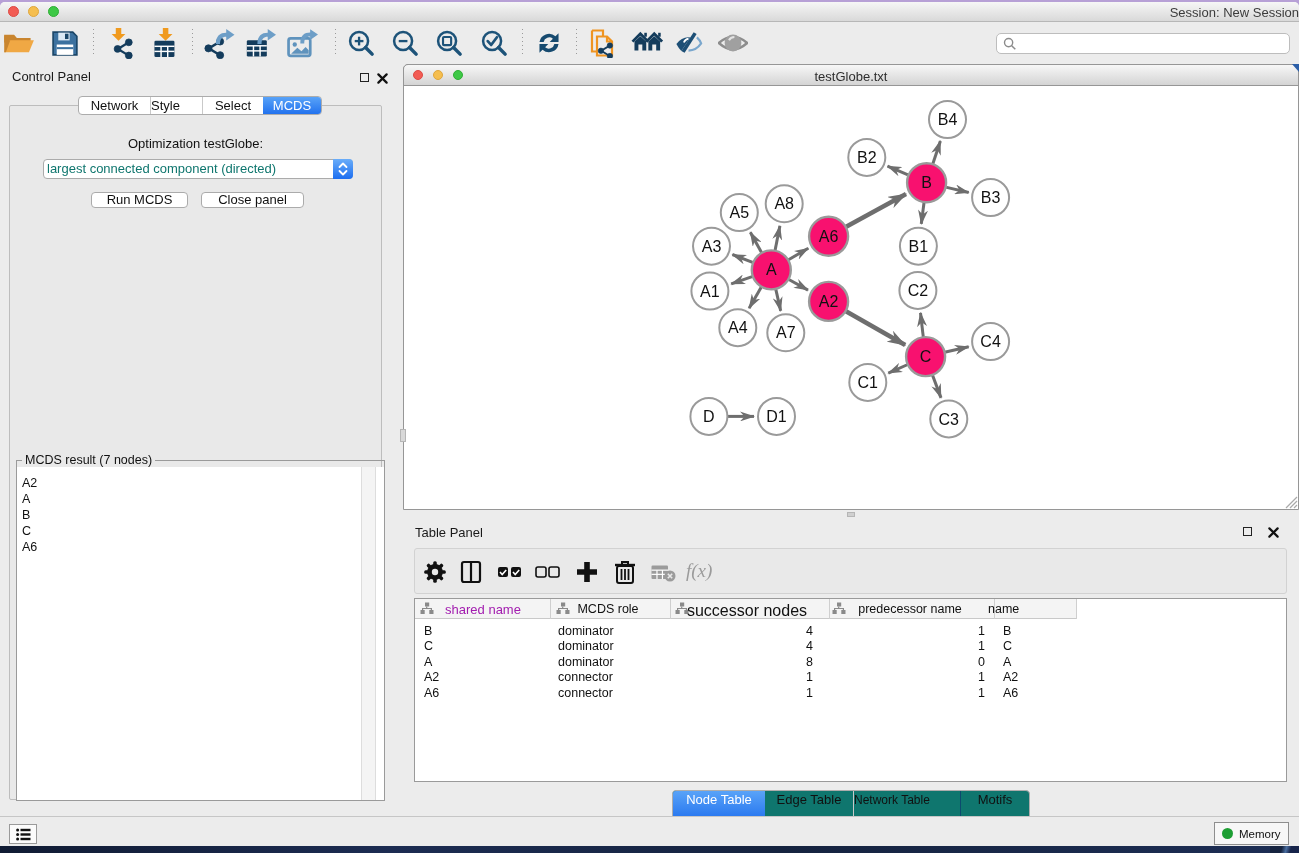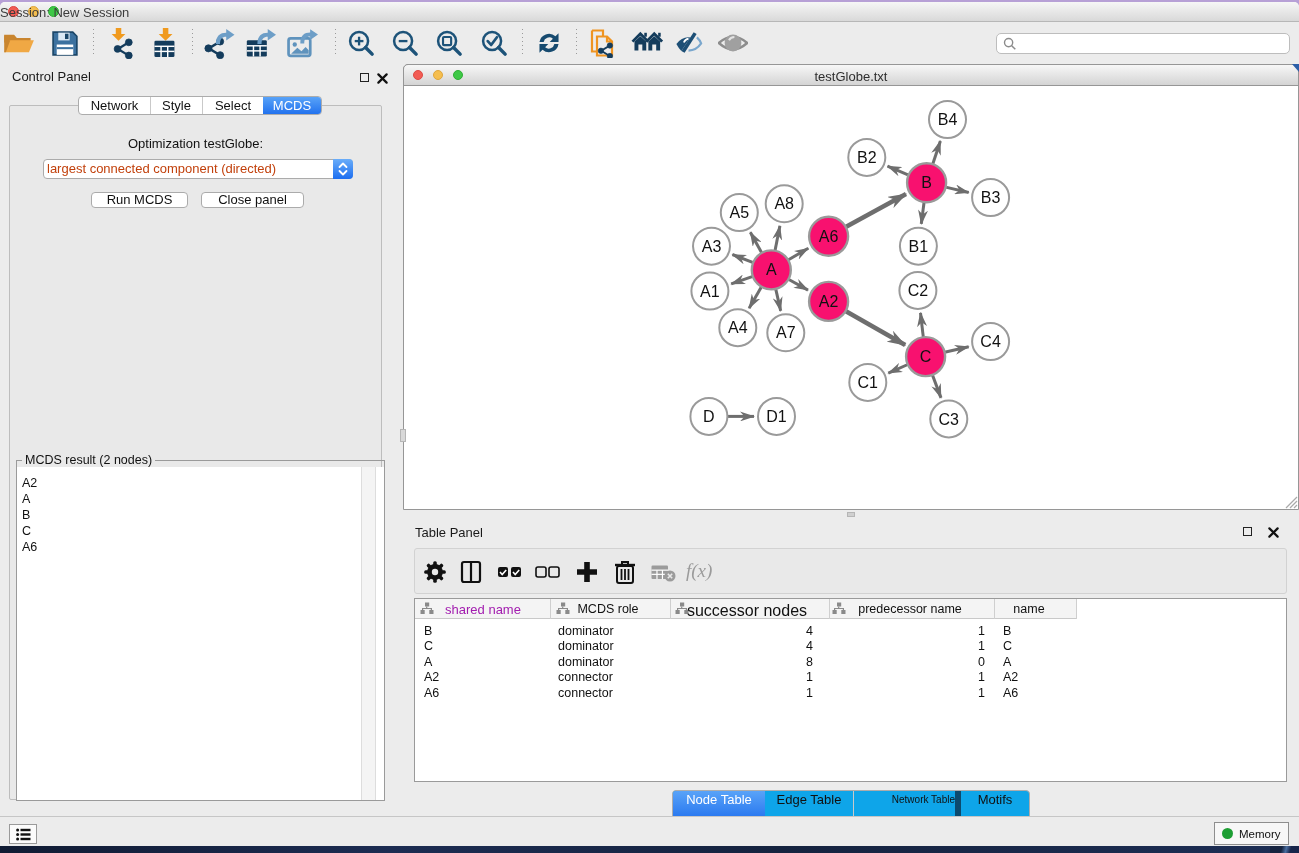--- a/index.html
+++ b/index.html
@@ -8,21 +8,21 @@
 <div class="abs" style="left:0;top:0;width:1299px;height:8px;background:#b7a0d6"></div>
 <div class="abs" style="left:0;top:846px;width:1299px;height:7px;background:linear-gradient(90deg,#101b33,#1c2c52 30%,#15233f 60%,#1d2e55)"></div>
 <div class="abs" style="left:1270px;top:846px;width:29px;height:7px;background:linear-gradient(105deg,#15233f 40%,#4a6ea0 55%,#16244a 70%)"></div>
 
 <div class="abs" style="left:0;top:2px;width:1299px;height:844px;background:#ececec;border-radius:5px 5px 0 0"></div>
 
 <div class="abs" style="left:0;top:2px;width:1299px;height:20px;background:linear-gradient(#f6f6f6,#d9d9d9);border-bottom:1px solid #b7b7b7;border-radius:5px 5px 0 0"></div>
 <div class="abs" style="left:7.5px;top:5.5px;width:11px;height:11px;border-radius:50%;background:#f25c54;border:1px solid #dd4a44"></div>
 <div class="abs" style="left:27.5px;top:5.5px;width:11px;height:11px;border-radius:50%;background:#f5be4f;border:1px solid #dfa63c"></div>
 <div class="abs" style="left:47.5px;top:5.5px;width:11px;height:11px;border-radius:50%;background:#3ec846;border:1px solid #2fae35"></div>
-<div class="abs" style="left:0;top:5px;width:1299px;text-align:left;font-size:13px;color:#3c3c3c">Session: New Session</div>
+<div class="abs" style="left:0;top:5px;width:1299px;text-align:right;font-size:13px;color:#3c3c3c">Session: New Session</div>
 
 <div class="abs" id="toolbar" style="left:0;top:22px;width:1299px;height:40px;background:#ececec"></div>
 <svg style="position:absolute;left:1.5px;top:26.5px" width="33" height="33" viewBox="0 0 30 30">
     <path d="M2 7 h9 l2.5 3 H26 v4 H2 z" fill="#c9852f"></path>
     <path d="M2 23 L6.5 12 H29 L24.5 23 Z" fill="#f0a844"></path>
     <path d="M2 7 v16 h1.5 l4-11 h-3 z" fill="#c9852f"></path>
   </svg>
 <svg style="position:absolute;left:49.5px;top:27.5px" width="31" height="31" viewBox="0 0 30 30">
     <path d="M3 4 h19 l4 4 v18 h-23 z" fill="#3c719f" stroke="#1b4668" stroke-width="1.6"></path>
     <rect x="8" y="4.5" width="11" height="7.5" fill="#dce9f4"></rect>
@@ -160,40 +160,40 @@
 <div class="abs" style="left:12px;top:69px;font-size:13px;color:#1a1a1a">Control Panel</div>
 <div class="abs" style="left:360px;top:73px;width:9px;height:9px;border:1.6px solid #222"></div>
 <svg class="abs" style="left:377px;top:73px" width="11" height="11" viewBox="0 0 12 12">
     <path d="M1.5 1.5 L10.5 10.5 M10.5 1.5 L1.5 10.5" stroke="#111" stroke-width="2.4" stroke-linecap="round"></path>
   </svg>
 
 <div class="abs" style="left:9px;top:105px;width:373px;height:695px;background:#e9e9e9;border:1px solid #bdbdbd;border-radius:2px"></div>
 
 <div class="abs" style="left:78px;top:96px;width:244px;height:19px;display:flex;border:1px solid #acacac;border-radius:4px;overflow:hidden;background:#fff">
  <div style="flex:0 0 72px;text-align:center;font-size:13px;line-height:17px;color:#111;border-right:1px solid #c9c9c9">Network</div>
- <div style="flex:0 0 52px;text-align:center;font-size:13px;line-height:17px;color:#111;border-right:1px solid #c9c9c9">Style</div>
+ <div style="flex:0 0 52px;font-size:13px;line-height:17px;color:#111;border-right:1px solid #c9c9c9">Style</div>
  <div style="flex:0 0 60px;text-align:center;font-size:13px;line-height:17px;color:#111">Select</div>
  <div style="flex:1;text-align:center;font-size:13px;line-height:17px;color:#fff;background:linear-gradient(#59a3f8,#2272ee)">MCDS</div>
 </div>
 
 <div class="abs" style="left:9px;top:136px;width:373px;text-align:center;font-size:13px;color:#111">Optimization testGlobe:</div>
 
 <div class="abs" style="left:43px;top:159px;width:310px;height:20px;background:#fff;border:1px solid #ababab;border-radius:4px"></div>
-<div class="abs" style="left:47px;top:161px;font-size:13px;color:#c2410c">largest connected component (directed)</div>
+<div class="abs" style="left:47px;top:161px;font-size:13px;color:#0f766e">largest connected component (directed)</div>
 <div class="abs" style="left:333px;top:159px;width:20px;height:20px;background:linear-gradient(#6aadf9,#1c6ef0);border-radius:0 4px 4px 0"></div>
 <svg class="abs" style="left:337px;top:162px" width="12" height="14" viewBox="0 0 12 14">
     <path d="M2.5 5 L6 1.5 L9.5 5" fill="none" stroke="#fff" stroke-width="1.8" stroke-linecap="round" stroke-linejoin="round"></path>
     <path d="M2.5 9 L6 12.5 L9.5 9" fill="none" stroke="#fff" stroke-width="1.8" stroke-linecap="round" stroke-linejoin="round"></path>
   </svg>
 
 <div class="abs" style="left:91px;top:192px;width:97px;height:16px;background:#fff;border:1px solid #ababab;border-radius:4px;text-align:center;font-size:13px;line-height:14px;color:#111">Run MCDS</div>
 <div class="abs" style="left:201px;top:192px;width:103px;height:16px;background:#fff;border:1px solid #ababab;border-radius:4px;text-align:center;font-size:13px;line-height:14px;color:#111">Close panel</div>
 
 <div class="abs" style="left:16px;top:460px;width:369px;height:341px;border:1px solid #9a9a9a"></div>
-<div class="abs" style="left:22px;top:453px;background:#e9e9e9;padding:0 3px;font-size:12.5px;color:#111">MCDS result (2 nodes)</div>
+<div class="abs" style="left:22px;top:453px;background:#e9e9e9;padding:0 3px;font-size:12.5px;color:#111">MCDS result (7 nodes)</div>
 <div class="abs" style="left:17px;top:467px;width:367px;height:333px;background:#fff"></div>
 <div class="abs" style="left:361px;top:467px;width:15px;height:333px;background:#f4f4f4;border-left:1px solid #ddd;border-right:1px solid #ddd"></div>
 <div class="abs" style="left:22px;top:474.5px;font-size:12.5px;line-height:16.1px;color:#111">A2<br>A<br>B<br>C<br>A6</div>
 
 <div class="abs" style="left:403px;top:64px;width:896px;height:446px;background:#fff;border:1px solid #969696;border-radius:5px 5px 0 0"></div>
 <div class="abs" style="left:403px;top:64px;width:896px;height:22px;background:linear-gradient(#f7f7f7,#d4d4d4);border:1px solid #969696;border-radius:5px 5px 0 0"></div>
 <div class="abs" style="left:412.5px;top:69.5px;width:10.5px;height:10.5px;border-radius:50%;background:#f25c54;border:1px solid #dd4a44"></div>
 <div class="abs" style="left:432.5px;top:69.5px;width:10.5px;height:10.5px;border-radius:50%;background:#f5be4f;border:1px solid #dfa63c"></div>
 <div class="abs" style="left:452.5px;top:69.5px;width:10.5px;height:10.5px;border-radius:50%;background:#3ec846;border:1px solid #2fae35"></div>
 <div class="abs" style="left:403px;top:69px;width:896px;text-align:center;font-size:13px;color:#2e2e2e">testGlobe.txt</div>
@@ -380,32 +380,32 @@
       <rect x="5" y="0.5" width="4.2" height="4"></rect>
       <rect x="0.5" y="8" width="4.2" height="4"></rect>
       <rect x="9.3" y="8" width="4.2" height="4"></rect>
       <path d="M6.7 4.5 v2 M2.6 8 v-1.5 h8.8 V8" stroke="#8a8a8a" fill="none" stroke-width="1.2"></path>
     </g>
   </svg>
 <div class="abs" style="left:428px;top:602px;width:110px;text-align:center;font-size:13px;color:#a21caf">shared name</div>
 <div class="abs" style="left:561px;top:602px;width:94px;text-align:center;font-size:12.5px;color:#111">MCDS role</div>
 <div class="abs" style="left:680px;top:602px;width:134px;text-align:center;font-size:16px;color:#111">successor nodes</div>
 <div class="abs" style="left:838px;top:602px;width:144px;text-align:center;font-size:12.5px;color:#111">predecessor name</div>
-<div class="abs" style="left:988px;top:602px;width:82px;text-align:center;font-size:12.5px;color:#111">name</div>
+<div class="abs" style="left:988px;top:602px;width:82px;text-align:left;font-size:12.5px;color:#111">name</div>
 
 <div class="abs" style="left:424px;top:623.5px;font-size:12.5px;line-height:15.5px;color:#111">B<br>C<br>A<br>A2<br>A6</div>
 <div class="abs" style="left:558px;top:623.5px;font-size:12.5px;line-height:15.5px;color:#111">dominator<br>dominator<br>dominator<br>connector<br>connector</div>
 <div class="abs" style="left:700px;top:623.5px;width:113px;text-align:right;font-size:12.5px;line-height:15.5px;color:#111">4<br>4<br>8<br>1<br>1</div>
 <div class="abs" style="left:870px;top:623.5px;width:115px;text-align:right;font-size:12.5px;line-height:15.5px;color:#111">1<br>1<br>0<br>1<br>1</div>
 <div class="abs" style="left:1003px;top:623.5px;font-size:12.5px;line-height:15.5px;color:#111">B<br>C<br>A<br>A2<br>A6</div>
 
-<div class="abs" style="left:672px;top:790px;width:358px;height:32px;display:flex;border:1px solid #acacac;border-radius:4px;overflow:hidden;background:#0ea5e9">
+<div class="abs" style="left:672px;top:790px;width:358px;height:32px;display:flex;border:1px solid #acacac;border-radius:4px;overflow:hidden;background:#0f766e">
  <div style="flex:0 0 92px;text-align:center;font-size:13px;line-height:18px;color:#fff;background:linear-gradient(#59a3f8,#2272ee)">Node Table</div>
  <div style="flex:0 0 89px;text-align:center;font-size:13px;line-height:18px;color:#111;border-right:1px solid #c9c9c9">Edge Table</div>
- <div style="flex:0 0 107px;text-align:right;font-size:10px;line-height:18px;color:#111;border-right:6px solid #0c4a6e">Network Table</div>
+ <div style="flex:0 0 107px;text-align:left;font-size:12px;line-height:18px;color:#111;border-right:1px solid #0c4a6e">Network Table</div>
  <div style="flex:1;text-align:center;font-size:13px;line-height:18px;color:#111">Motifs</div>
 </div>
 
 <div class="abs" style="left:0;top:816px;width:1299px;height:30px;background:#ececec;border-top:1px solid #c6c6c6"></div>
 <div class="abs" style="left:9px;top:824px;width:28px;height:20px;background:#fbfbfb;border:1px solid #9a9a9a"></div>
 <svg class="abs" style="left:16px;top:828px" width="15" height="13" viewBox="0 0 15 13">
     <g fill="#111">
       <circle cx="1.6" cy="2" r="1.5"></circle>
       <circle cx="1.6" cy="6.5" r="1.5"></circle>
       <circle cx="1.6" cy="11" r="1.5"></circle>

